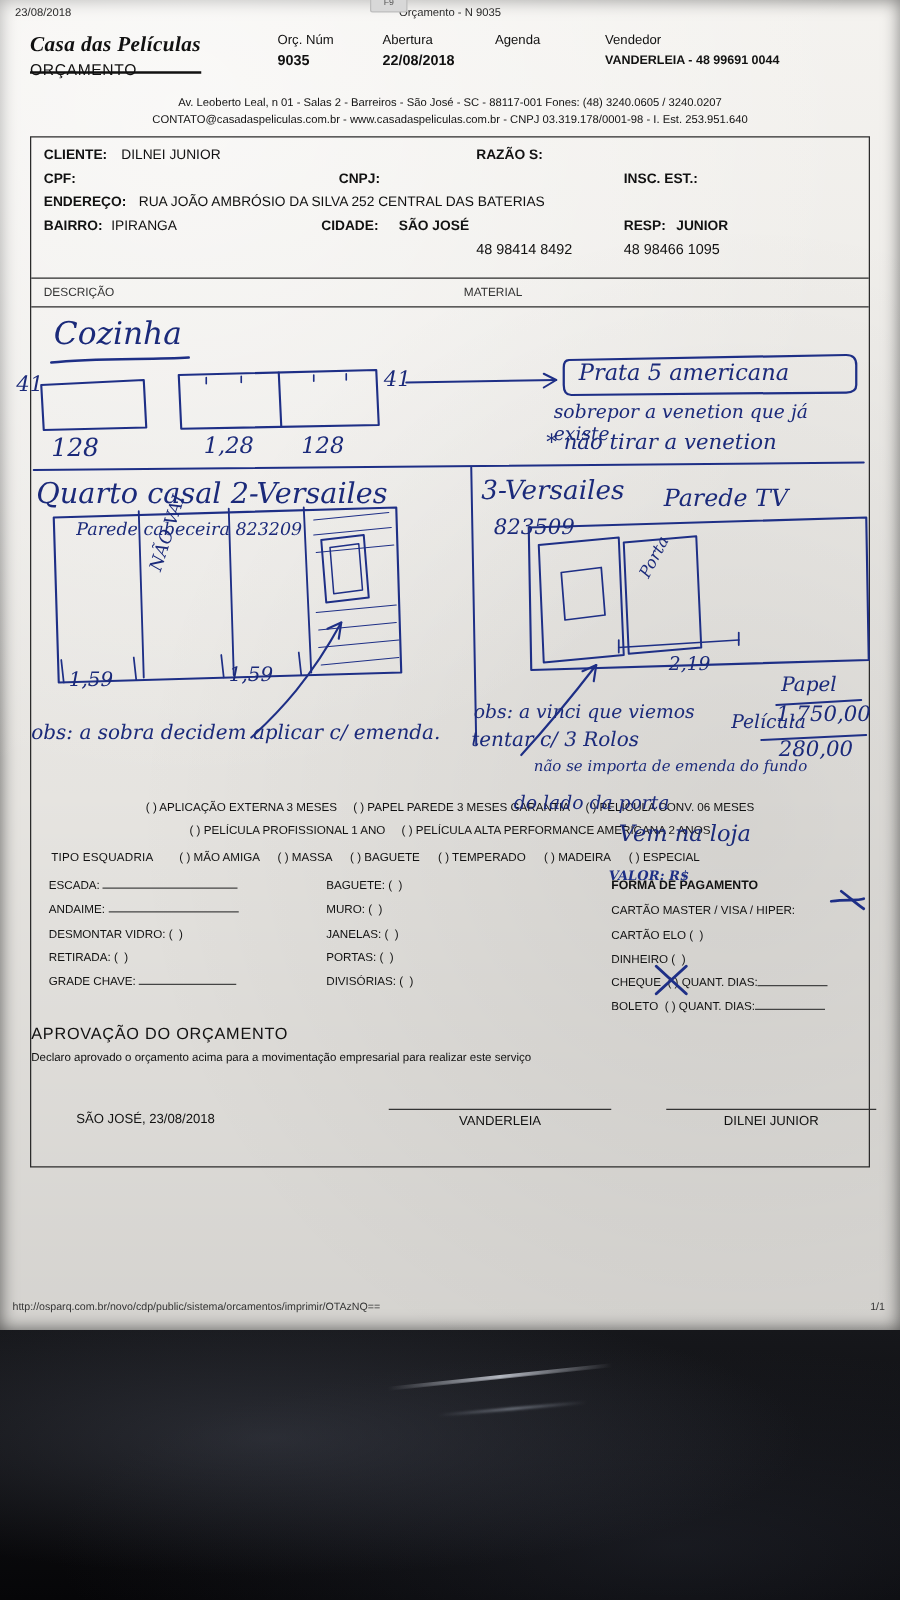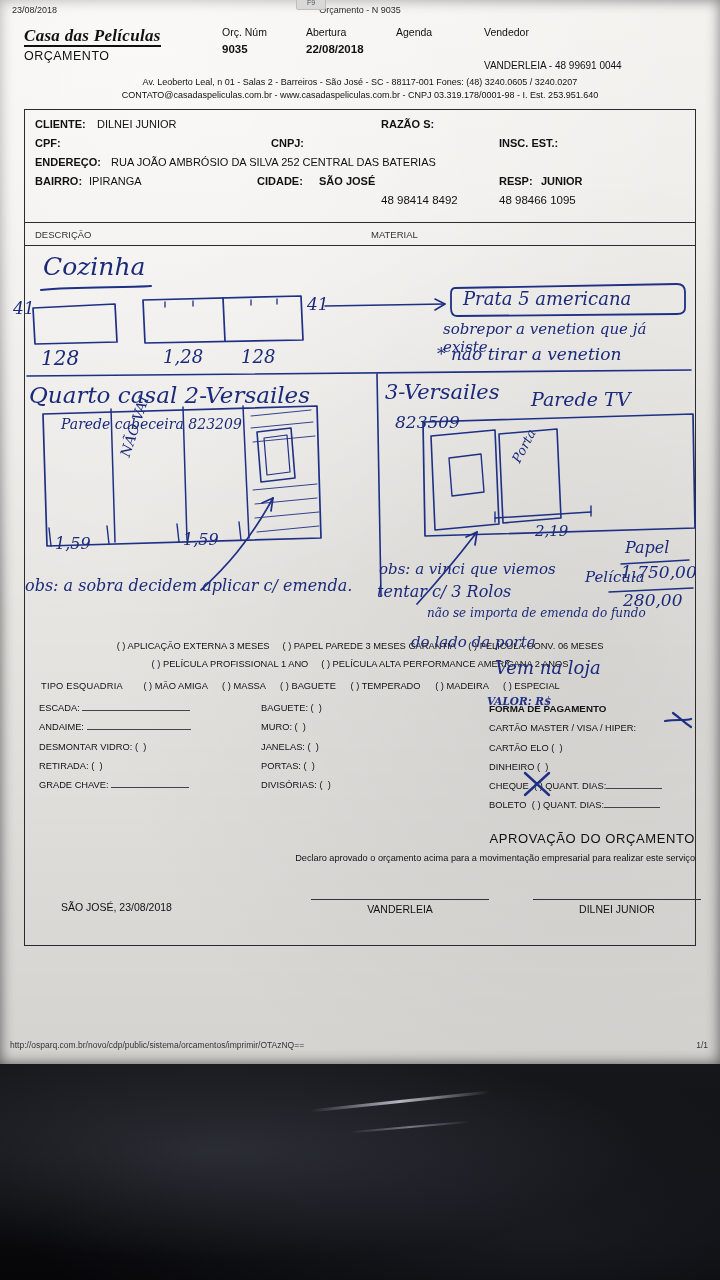--- a/index.html
+++ b/index.html
@@ -51,28 +51,28 @@
   .footnote{position:absolute;left:10px;top:1040px;font-size:8.5px;color:#333;}
   .pagenum{position:absolute;right:12px;top:1040px;font-size:8.5px;color:#333;}
 
   
   .form{position:absolute;left:24px;top:26px;width:672px;color:#111;}
 
   .brand{
     font-family:"Liberation Serif",serif;font-style:italic;font-weight:bold;font-size:17px;
     letter-spacing:.3px;
   }
-  .brand .u{border-bottom:2px solid #111;padding-bottom:0;}
+  .brand .u{border-bottom:2px solid #111;padding-bottom:12px;}
   .orc{font-weight:normal;font-size:12.5px;letter-spacing:.5px;margin-top:3px;}
 
   .topgrid{position:relative;height:46px;}
   .col{position:absolute;top:0;font-size:10.5px;}
   .col .lbl{color:#111;}
   .col .val{font-weight:bold;font-size:11.5px;margin-top:5px;}
-  .col .valn{font-size:10px;margin-top:22px;}
+  .col .valn{font-size:10px;margin-top:5px;font-weight:bold;}
 
   .addr{margin-top:4px;text-align:center;font-size:9px;line-height:1.45;color:#111;}
 
   .box{border:1px solid #2b2b2b;margin-top:7px;}
   .cliente{position:relative;height:112px;padding:8px 10px;box-sizing:border-box;font-size:11px;}
   .cliente .row{position:relative;height:19px;}
   .b{font-weight:bold;}
   .at{position:absolute;}
 
   .descline{position:relative;height:22px;border-top:1px solid #2b2b2b;font-size:9.5px;color:#333;}
@@ -86,21 +86,21 @@
   .tipo .t1{letter-spacing:.2px;}
 
   .optgrid{position:relative;height:104px;font-size:9.3px;margin-top:6px;}
   .optgrid .c1{position:absolute;left:14px;top:0;width:200px;line-height:2.05;}
   .optgrid .c2{position:absolute;left:236px;top:0;width:190px;line-height:2.05;}
   .optgrid .c3{position:absolute;left:464px;top:0;width:230px;line-height:2.05;}
   .dots{display:inline-block;border-bottom:1px solid #444;height:10px;}
   .pay-title{font-weight:bold;font-size:9.8px;}
   .valor{font-weight:bold;font-size:10.5px;}
 
-  .aprov{text-align:right;margin-top:28px;}
+  .aprov{text-align:left;margin-top:16px;}
   .aprov .t{font-size:13px;letter-spacing:.6px;}
   .aprov .s{font-size:9.2px;margin-top:7px;color:#111;}
 
   .sign{position:relative;height:60px;margin-top:22px;font-size:10.5px;}
   .sign .city{position:absolute;left:36px;top:16px;}
   .sign .l1{position:absolute;left:286px;top:14px;width:178px;border-top:1px solid #333;}
   .sign .n1{position:absolute;left:286px;top:18px;width:178px;text-align:center;}
   .sign .l2{position:absolute;left:508px;top:14px;width:168px;border-top:1px solid #333;}
   .sign .n2{position:absolute;left:508px;top:18px;width:168px;text-align:center;}
 

